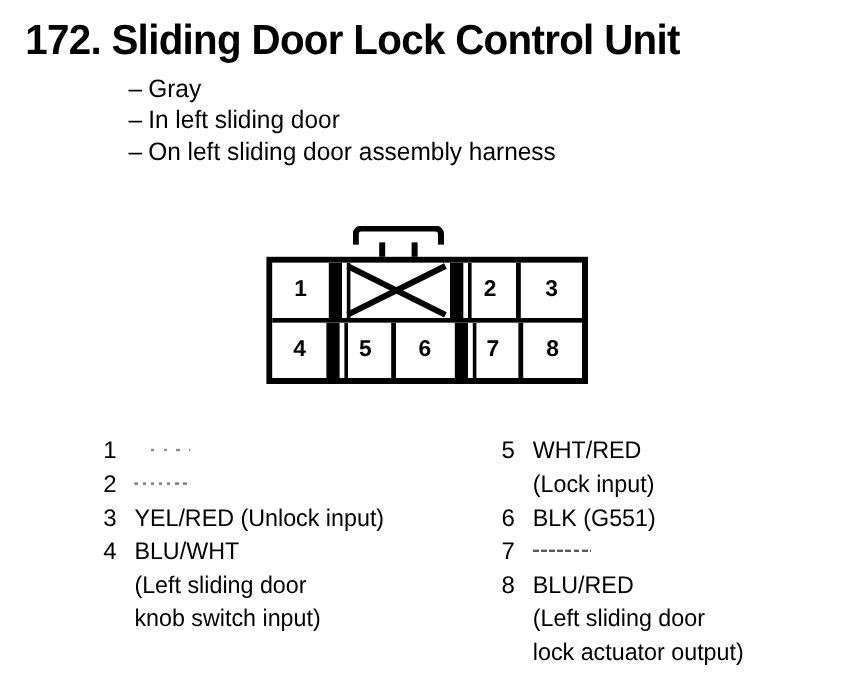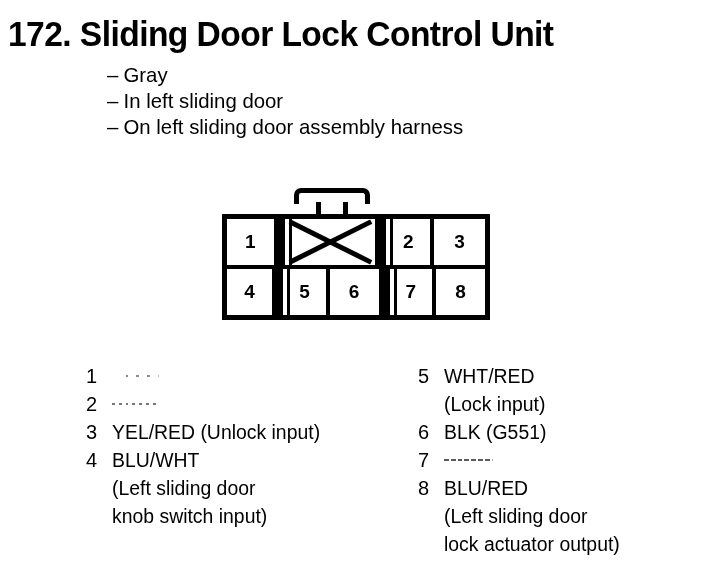--- a/index.html
+++ b/index.html
@@ -12,21 +12,21 @@
     background: #ffffff;
     color: #000000;
     font-family: "Liberation Sans", sans-serif;
     overflow: hidden;
     position: relative;
   }
 
   
   .title-block {
     position: absolute;
-    left: 8px;
+    left: 21px;
     top: 14px;
     width: 672px;
   }
   .title {
     font-size: 35px;
     font-weight: bold;
     letter-spacing: -0.6px;
     line-height: 40px;
     white-space: nowrap;
     transform: scaleX(0.96);

